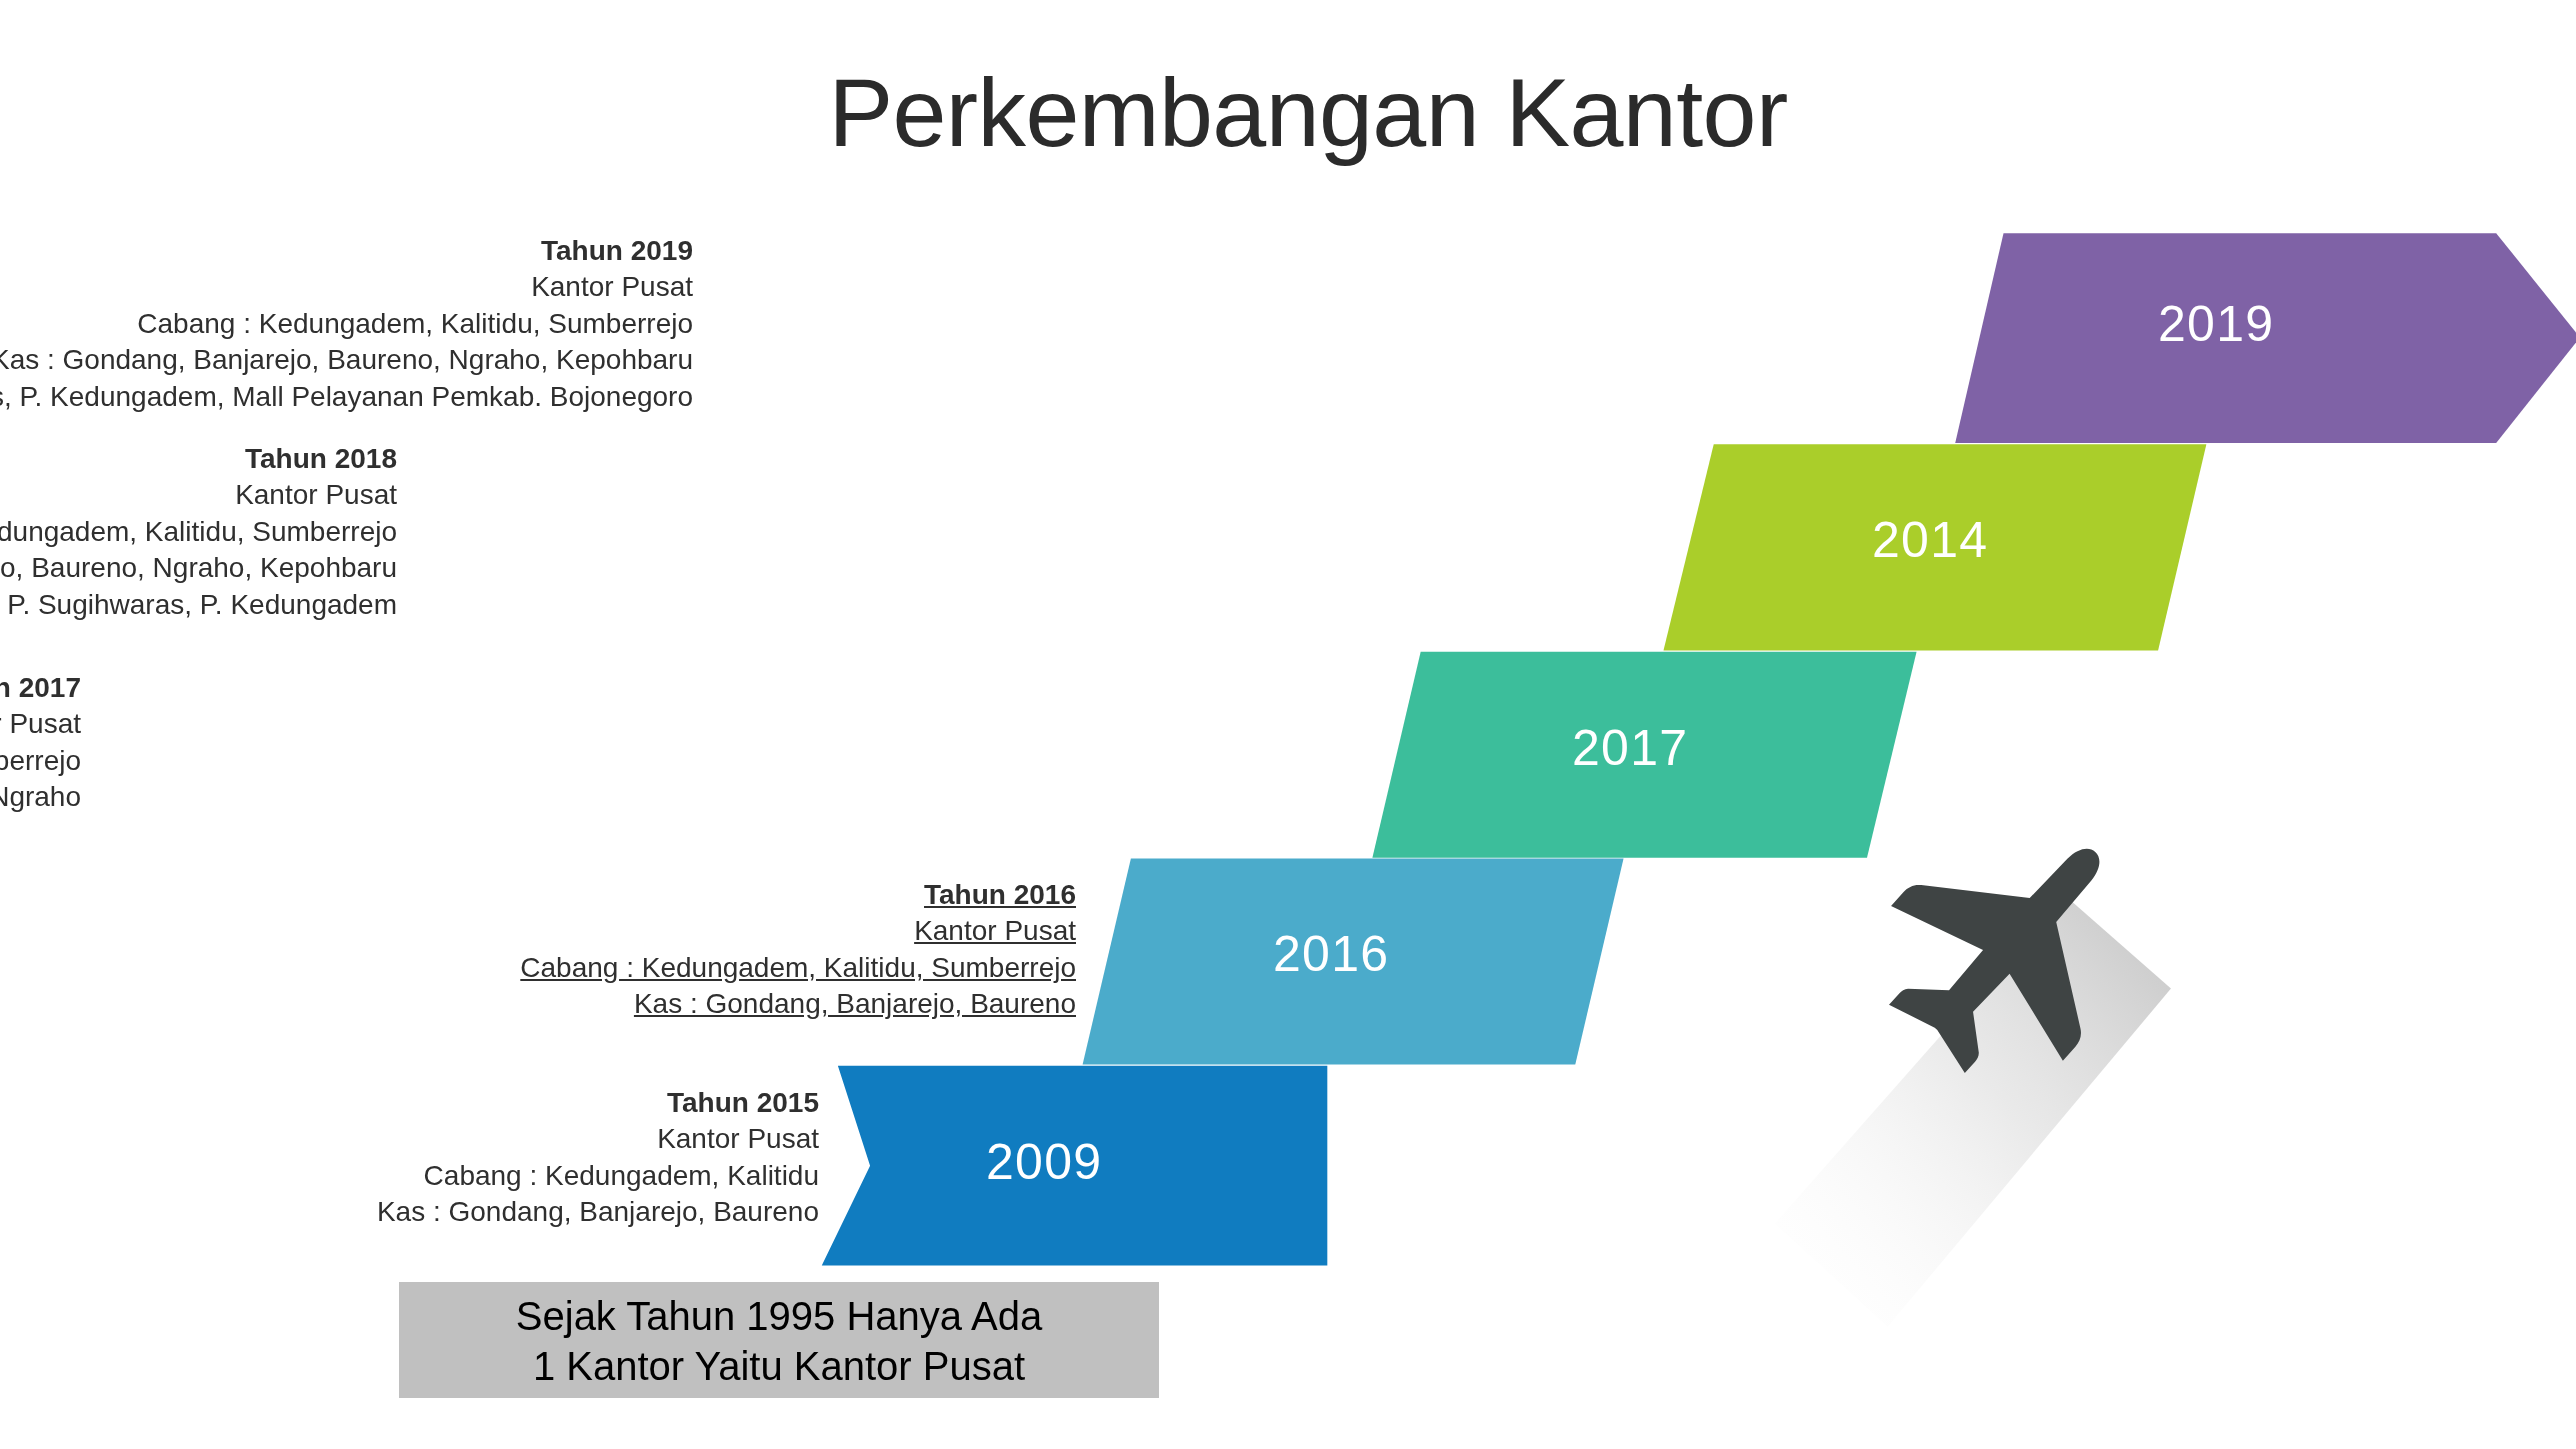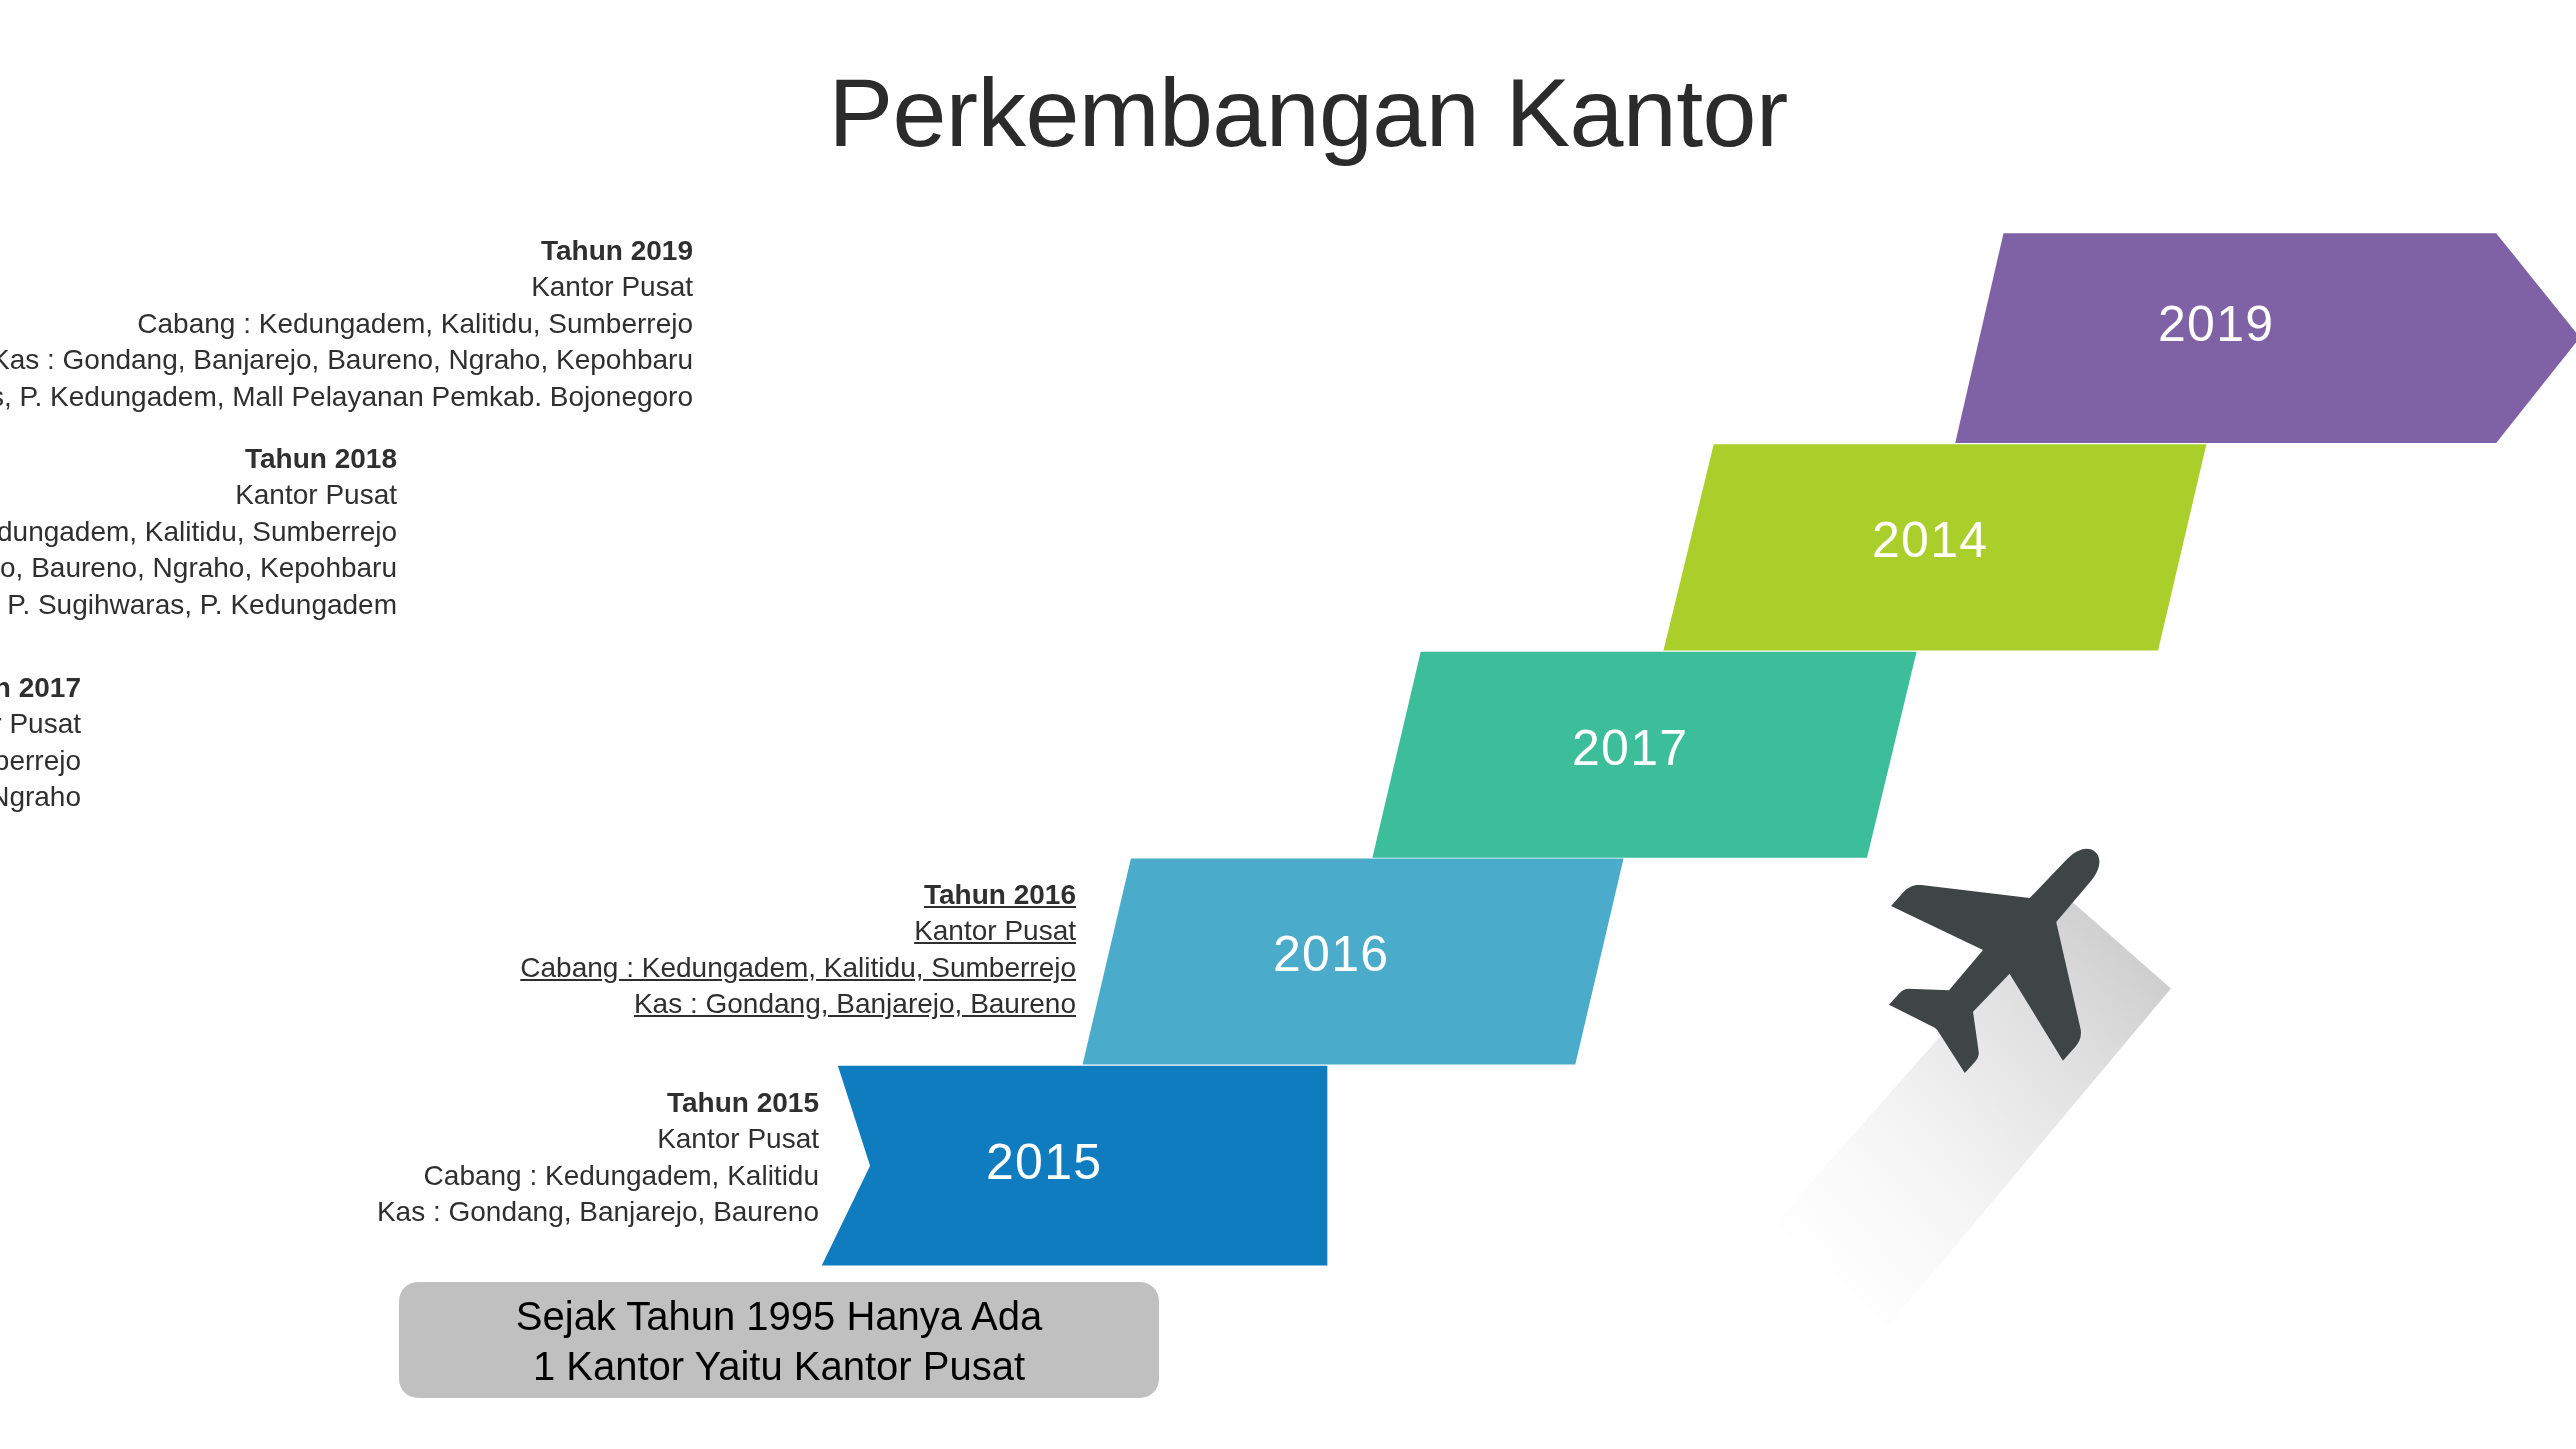--- a/index.html
+++ b/index.html
@@ -120,21 +120,21 @@
                L-21,-58
                L-19,-122
                C-18,-140 -10,-150 0,-150 Z" fill="#3F4444"></path>
     </g>
   </svg>
 
   <div class="year-label" style="left:2138px; top:299px;">2019</div>
   <div class="year-label" style="left:1852px; top:515px;">2014</div>
   <div class="year-label" style="left:1552px; top:723px;">2017</div>
   <div class="year-label" style="left:1253px; top:929px;">2016</div>
-  <div class="year-label" style="left:966px; top:1137px;">2015</div>
+  <div class="year-label" style="left:966px; top:1137px;">2009</div>
 
   <div class="desc" style="right:1903px; top:233px;">
     <span class="hd">Tahun 2019</span>
     <span class="ln">Kantor Pusat</span>
     <span class="ln">Cabang : Kedungadem, Kalitidu, Sumberrejo</span>
     <span class="ln">Kas : Gondang, Banjarejo, Baureno, Ngraho, Kepohbaru</span>
     <span class="ln">Payment Point : P. Malo, P. Kalitidu, P. Sugihwaras, P. Kedungadem, Mall Pelayanan Pemkab. Bojonegoro</span>
   </div>
 
   <div class="desc" style="right:2199px; top:441px;">
@@ -159,19 +159,19 @@
     <span class="ln">Kas : Gondang, Banjarejo, Baureno</span>
   </div>
 
   <div class="desc" style="right:1777px; top:1085px;">
     <span class="hd">Tahun 2015</span>
     <span class="ln">Kantor Pusat</span>
     <span class="ln">Cabang : Kedungadem, Kalitidu</span>
     <span class="ln">Kas : Gondang, Banjarejo, Baureno</span>
   </div>
 
-  <div id="caption-box" style="left: 379px; top: 1282px; width: 760px; height: 116px; background: rgb(192, 192, 192); border-radius: 19px;">
+  <div id="caption-box" style="left: 379px; top: 1282px; width: 760px; height: 116px; background: rgb(192, 192, 192);">
     <span class="cl">Sejak Tahun 1995 Hanya Ada</span>
     <span class="cl">1 Kantor Yaitu Kantor Pusat</span>
   </div>
 
 </div>
 
 
 </body></html>

